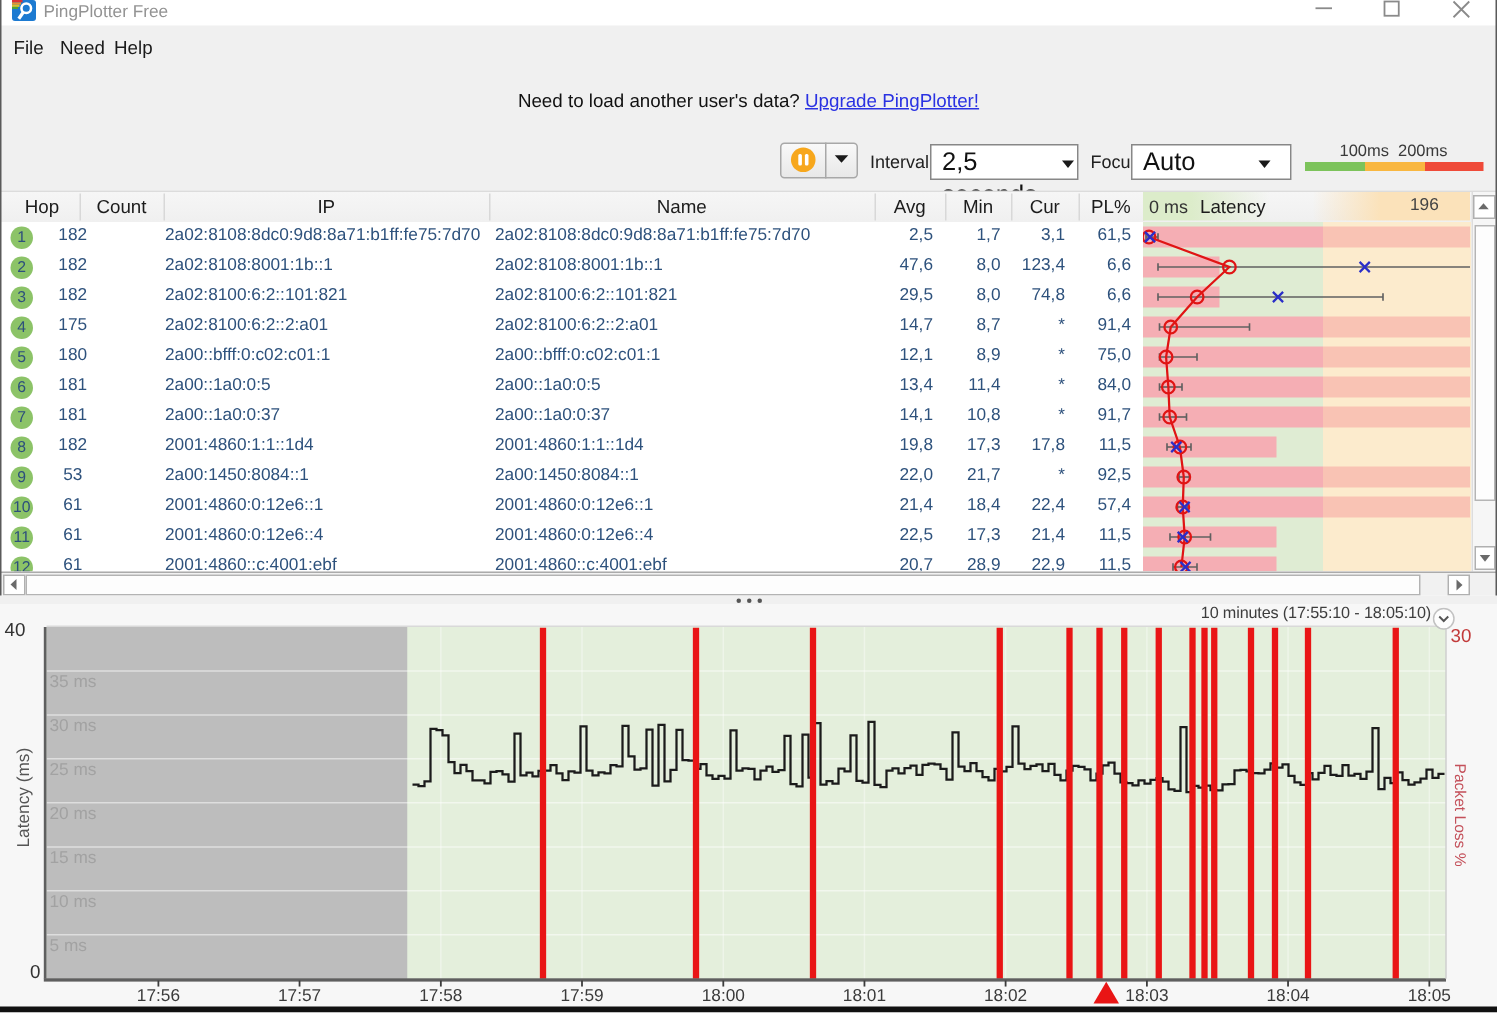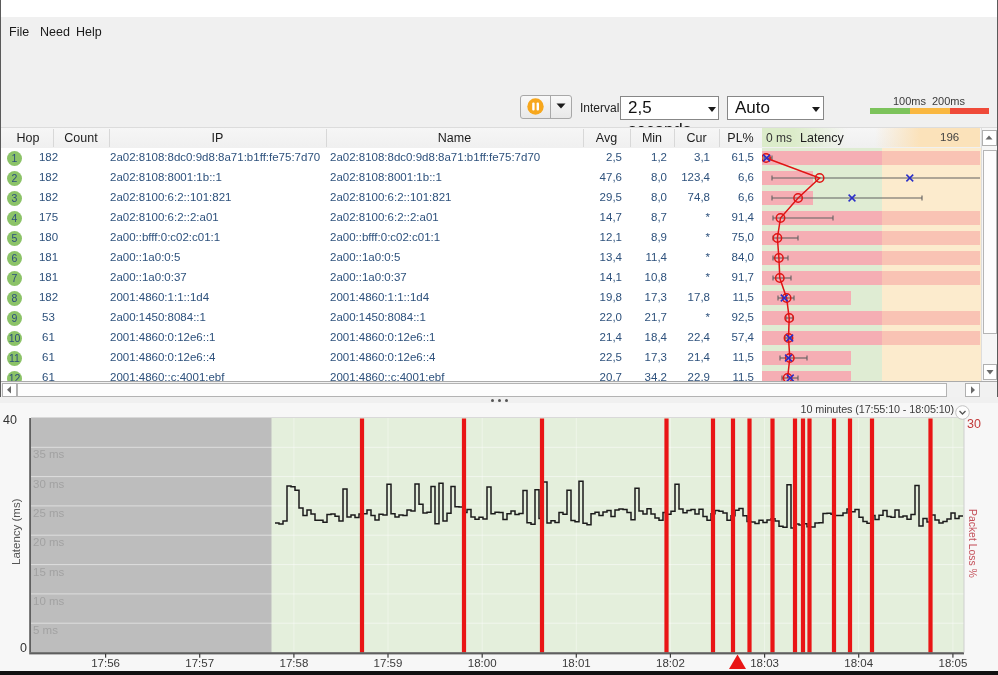--- a/index.html
+++ b/index.html
@@ -49,36 +49,54 @@
 .dot{position:absolute;top:399px;width:3px;height:3px;border-radius:50%;background:#555}
 #gpanel{position:absolute;left:0;top:403px;width:998px;height:272px;background:#f7f7f7}
 #ghl{position:absolute;left:33px;top:402.5px;font-size:10.8px;letter-spacing:-0.1px;color:#3d3d3d}
 #ghr{position:absolute;right:44px;top:402.5px;font-size:10.8px;letter-spacing:-0.1px;color:#3d3d3d}
 #glat{position:absolute;left:10px;top:565px;font-size:11.5px;color:#555;transform:rotate(-90deg);transform-origin:left top}
 #gpl{position:absolute;left:967px;top:509px;font-size:10.4px;color:#c4505a;writing-mode:vertical-rl}
 #blackband{position:absolute;left:0;top:670.5px;width:998px;height:4.5px;background:#111}
 .winborder{position:absolute;top:0;width:1px;height:397px;background:#5a5a5a}
 </style></head><body>
 <div id="win">
+<div id="title">
+<svg class="abs" style="left:8px;top:0" width="17" height="14" viewBox="0 0 17 14" xmlns="http://www.w3.org/2000/svg">
+<rect x="0" y="0" width="16" height="14" rx="2" fill="#1c7ad1"></rect>
+<rect x="0" y="0" width="7" height="1.6" fill="#d33"></rect>
+<rect x="0" y="1.6" width="6" height="1.5" fill="#e8912d"></rect>
+<rect x="0" y="3.1" width="5" height="1.5" fill="#d9c32a"></rect>
+<rect x="0" y="4.6" width="4" height="1.4" fill="#4da237"></rect>
+<circle cx="9.5" cy="5.5" r="3.2" fill="none" stroke="#fff" stroke-width="1.7"></circle>
+<path d="M7.5 8.2 L4.5 12.5" stroke="#fff" stroke-width="2.2" fill="none"></path>
+</svg>
+<span id="ttext">PingPlotter Free</span>
+<svg class="abs" style="left:870px;top:0" width="120" height="14" viewBox="0 0 120 14" xmlns="http://www.w3.org/2000/svg">
+<line x1="7" y1="5.5" x2="18" y2="5.5" stroke="#8a8a8a" stroke-width="1.2"></line>
+<rect x="53" y="1" width="9.5" height="9.5" fill="none" stroke="#8a8a8a" stroke-width="1.2"></rect>
+<path d="M99 1 L109.5 11.5 M99 11.5 L109.5 1" stroke="#8a8a8a" stroke-width="1.2"></path>
+</svg>
+</div>
 <div id="strip">
 <span class="menu" style="left:9px">File</span>
 <span class="menu" style="left:40px">Need</span>
 <span class="menu" style="left:76px">Help</span>
+<div id="banner">Need to load another user's data? <a href="#">Upgrade PingPlotter!</a></div>
 <div id="btngrp"></div>
       <div id="btndiv"></div>
 <svg class="abs" style="left:520px;top:78px" width="52" height="24" viewBox="0 0 52 24" xmlns="http://www.w3.org/2000/svg">
 <circle cx="15.5" cy="11.5" r="8.2" fill="#f7a71c"></circle>
 <rect x="12.2" y="7.6" width="2.4" height="7.8" rx="1" fill="#fff"></rect>
 <rect x="16.6" y="7.6" width="2.4" height="7.8" rx="1" fill="#fff"></rect>
 <path d="M36.5 8.5 L45.5 8.5 L41 13.5 Z" fill="#1a1a1a"></path>
 </svg>
 <span class="lbl" style="left:580px">Interval</span>
 <div class="combo" style="left:620px;width:99px">2,5 seconds<div class="carr" style="left:87px"></div></div>
 <span class="lbl" style="left:727px">Focus</span>
-<div class="combo" style="left:727px;width:97px">Auto<div class="carr" style="left:84px"></div></div>
+<div class="combo" style="left:754px;width:107px">Auto<div class="carr" style="left:84px"></div></div>
 <span class="lgt" style="left:893px">100ms</span>
       <span class="lgt" style="left:932px">200ms</span>
 <svg class="abs" style="left:870px;top:91px" width="120" height="6" xmlns="http://www.w3.org/2000/svg">
 <rect x="0" y="0" width="40" height="6" fill="#7cc35b"></rect>
 <rect x="40" y="0" width="40" height="6" fill="#f9b740"></rect>
 <rect x="80" y="0" width="39" height="6" fill="#ef4a39"></rect>
 </svg>
 </div>
 <div id="thead">
 <div class="hc" style="left:3px;width:50px">Hop</div>
@@ -103,21 +121,21 @@
 <div class="abs" style="left:800px;top:2.5px;width:160px;text-align:left;font-size:12.5px;color:#1c1c1c">Latency</div>
 <div class="abs" style="left:940px;top:3px;width:39px;text-align:left;font-size:11.5px;color:#444">196</div>
 </div>
 <div id="tbody">
 <div class="row" style="top:0px">
 <div class="hopc">1</div>
 <div class="cell cnt">182</div>
 <div class="cell ip">2a02:8108:8dc0:9d8:8a71:b1ff:fe75:7d70</div>
 <div class="cell nm">2a02:8108:8dc0:9d8:8a71:b1ff:fe75:7d70</div>
 <div class="cell ravg">2,5</div>
-<div class="cell rmin">1,2</div>
+<div class="cell rmin">1,7</div>
 <div class="cell rcur">3,1</div>
 <div class="cell rpl">61,5</div>
 </div>
       <div class="row" style="top:20px">
 <div class="hopc">2</div>
 <div class="cell cnt">182</div>
 <div class="cell ip">2a02:8108:8001:1b::1</div>
 <div class="cell nm">2a02:8108:8001:1b::1</div>
 <div class="cell ravg">47,6</div>
 <div class="cell rmin">8,0</div>
@@ -213,21 +231,21 @@
 <div class="cell rmin">17,3</div>
 <div class="cell rcur">21,4</div>
 <div class="cell rpl">11,5</div>
 </div>
       <div class="row" style="top:220px">
 <div class="hopc">12</div>
 <div class="cell cnt">61</div>
 <div class="cell ip">2001:4860::c:4001:ebf</div>
 <div class="cell nm">2001:4860::c:4001:ebf</div>
 <div class="cell ravg">20,7</div>
-<div class="cell rmin">34,2</div>
+<div class="cell rmin">28,9</div>
 <div class="cell rcur">22,9</div>
 <div class="cell rpl">11,5</div>
 </div>
 <svg width="219" height="233" viewBox="762 148 219 233" style="position:absolute;left:762px;top:0" xmlns="http://www.w3.org/2000/svg">
         <rect x="762" y="148" width="120.0" height="233" fill="#dfecd3"></rect>
         <rect x="882.0" y="148" width="99.0" height="233" fill="#fcebcd"></rect>
         <rect x="762" y="151.0" width="120.0" height="14" fill="#f5aeb4"></rect>
         <rect x="882.0" y="151.0" width="98.0" height="14" fill="#f9c3b4"></rect>
         <rect x="762" y="171.0" width="51.0" height="14" fill="#f5aeb4"></rect>
         <rect x="762" y="191.0" width="51.0" height="14" fill="#f5aeb4"></rect>

